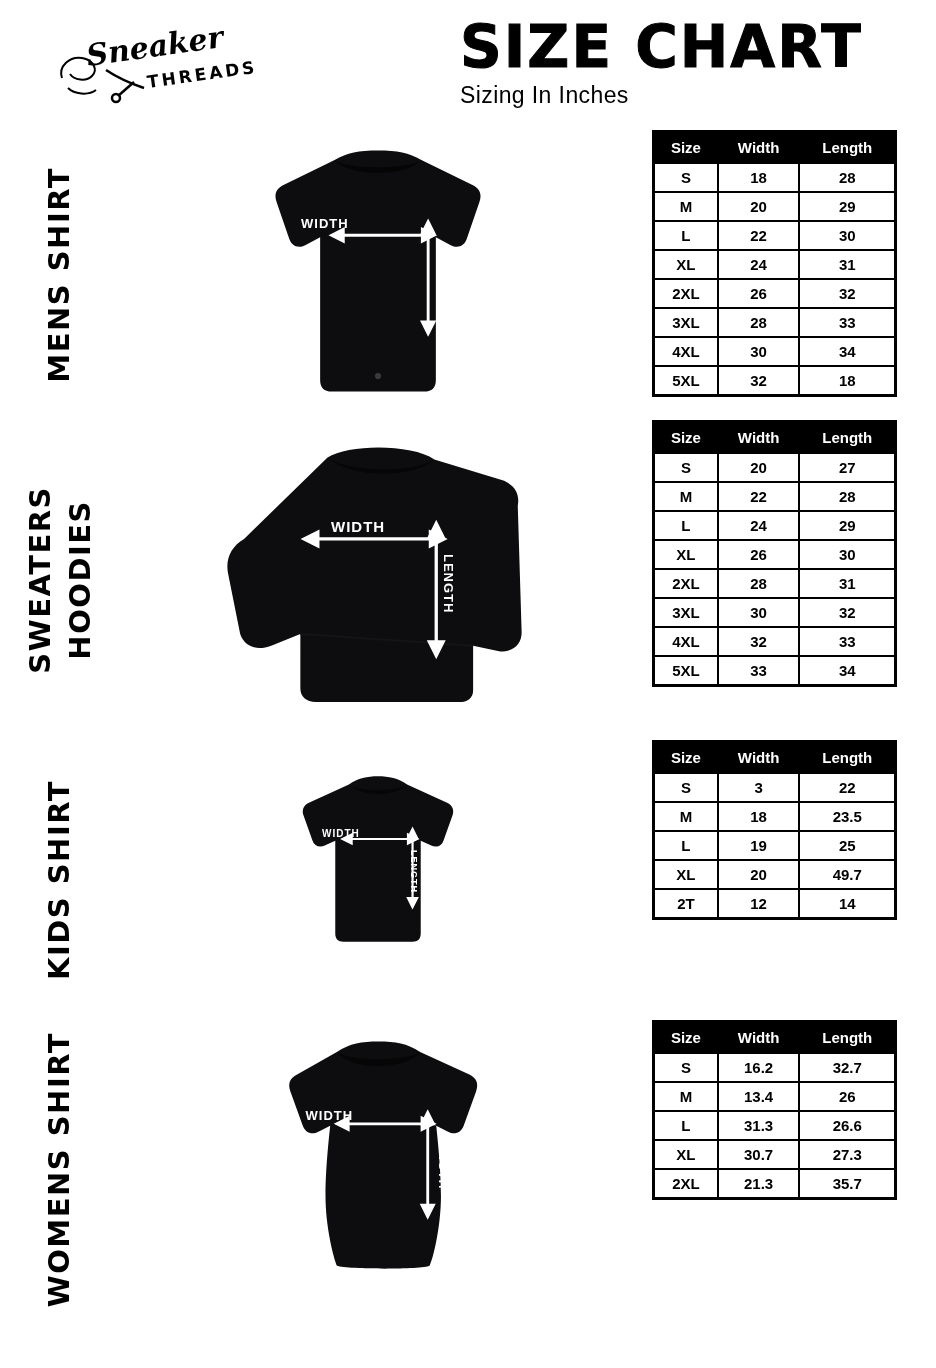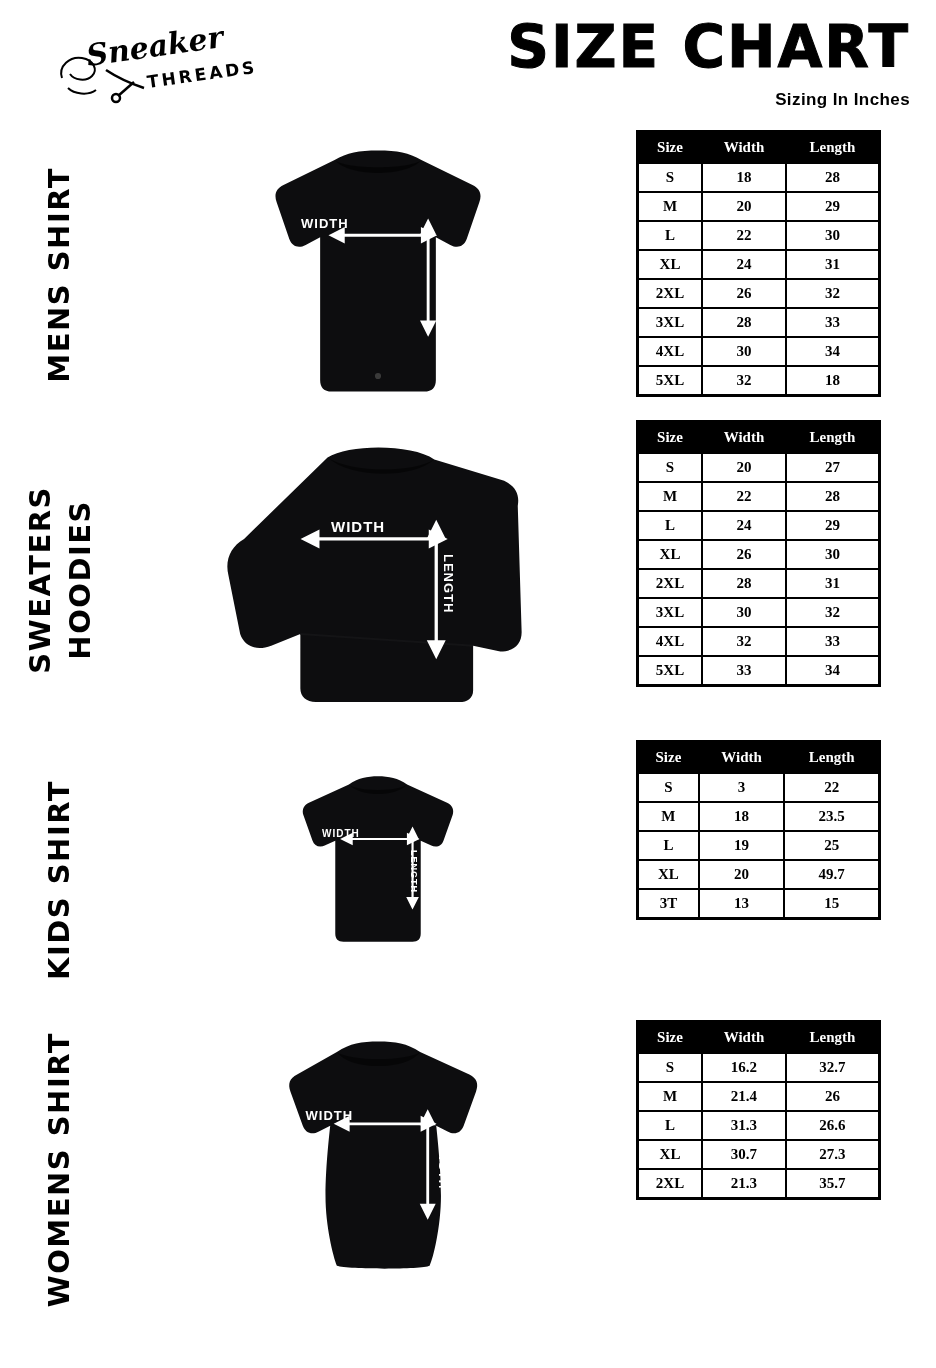--- a/index.html
+++ b/index.html
@@ -25,39 +25,39 @@
     position: absolute;
     left: 48px;
     top: 26px;
     width: 210px;
     height: 78px;
   }
   .logo svg { display: block; }
 
   .title-block {
     position: absolute;
-    left: 480px;
+    left: 460px;
     top: 18px;
     width: 430px;
-    text-align: right;
+    text-align: left;
   }
   .size-chart-title {
     font-family: "DejaVu Sans", sans-serif;
     font-weight: 700;
     font-size: 58px;
     letter-spacing: 2px;
     line-height: 1;
     margin: 0;
     -webkit-text-stroke: 1px #000;
   }
   .sizing-sub {
     font-family: "Liberation Sans", sans-serif;
-    font-weight: 700;
-    font-size: 17px;
-    margin-top: 14px;
+    font-weight: 400;
+    font-size: 23px;
+    margin-top: 6px;
     letter-spacing: 0.4px;
   }
 
   
   .section {
     position: relative;
     display: flex;
     align-items: flex-start;
   }
 
@@ -103,21 +103,22 @@
     padding-right: 18px;
     box-sizing: border-box;
   }
 
   
   table.size-table {
     border-collapse: collapse;
     width: 245px;
     background: #ffffff;
     border: 3px solid #000;
-    font-family: Liberation Serif, serif;
+    font-family: Liberation Sans, sans-serif;
+    margin-left: 16px;
   }
   table.size-table th {
     background: #000000;
     color: #ffffff;
     font-size: 15px;
     font-weight: 700;
     padding: 6px 4px;
     text-align: center;
     border-right: 2px solid #000;
   }
@@ -419,23 +420,23 @@
             <td class="size-cell">L</td>
             <td>19</td>
             <td>25</td>
           </tr>
         <tr>
             <td class="size-cell">XL</td>
             <td>20</td>
             <td>49.7</td>
           </tr>
         <tr>
-            <td class="size-cell">3T</td>
-            <td>13</td>
-            <td>15</td>
+            <td class="size-cell">2T</td>
+            <td>12</td>
+            <td>14</td>
           </tr>
       </tbody>
     </table>
   </div>
 </div>
 
 <div class="section" id="sec-womens">
   <div class="label-col">
     <div class="vlabel" style="top:10px;height:280px;">
       <span>WOMENS SHIRT</span>
@@ -479,21 +480,21 @@
         </tr>
       </thead>
       <tbody>
         <tr>
             <td class="size-cell">S</td>
             <td>16.2</td>
             <td>32.7</td>
           </tr>
         <tr>
             <td class="size-cell">M</td>
-            <td>21.4</td>
+            <td>13.4</td>
             <td>26</td>
           </tr>
         <tr>
             <td class="size-cell">L</td>
             <td>31.3</td>
             <td>26.6</td>
           </tr>
         <tr>
             <td class="size-cell">XL</td>
             <td>30.7</td>

